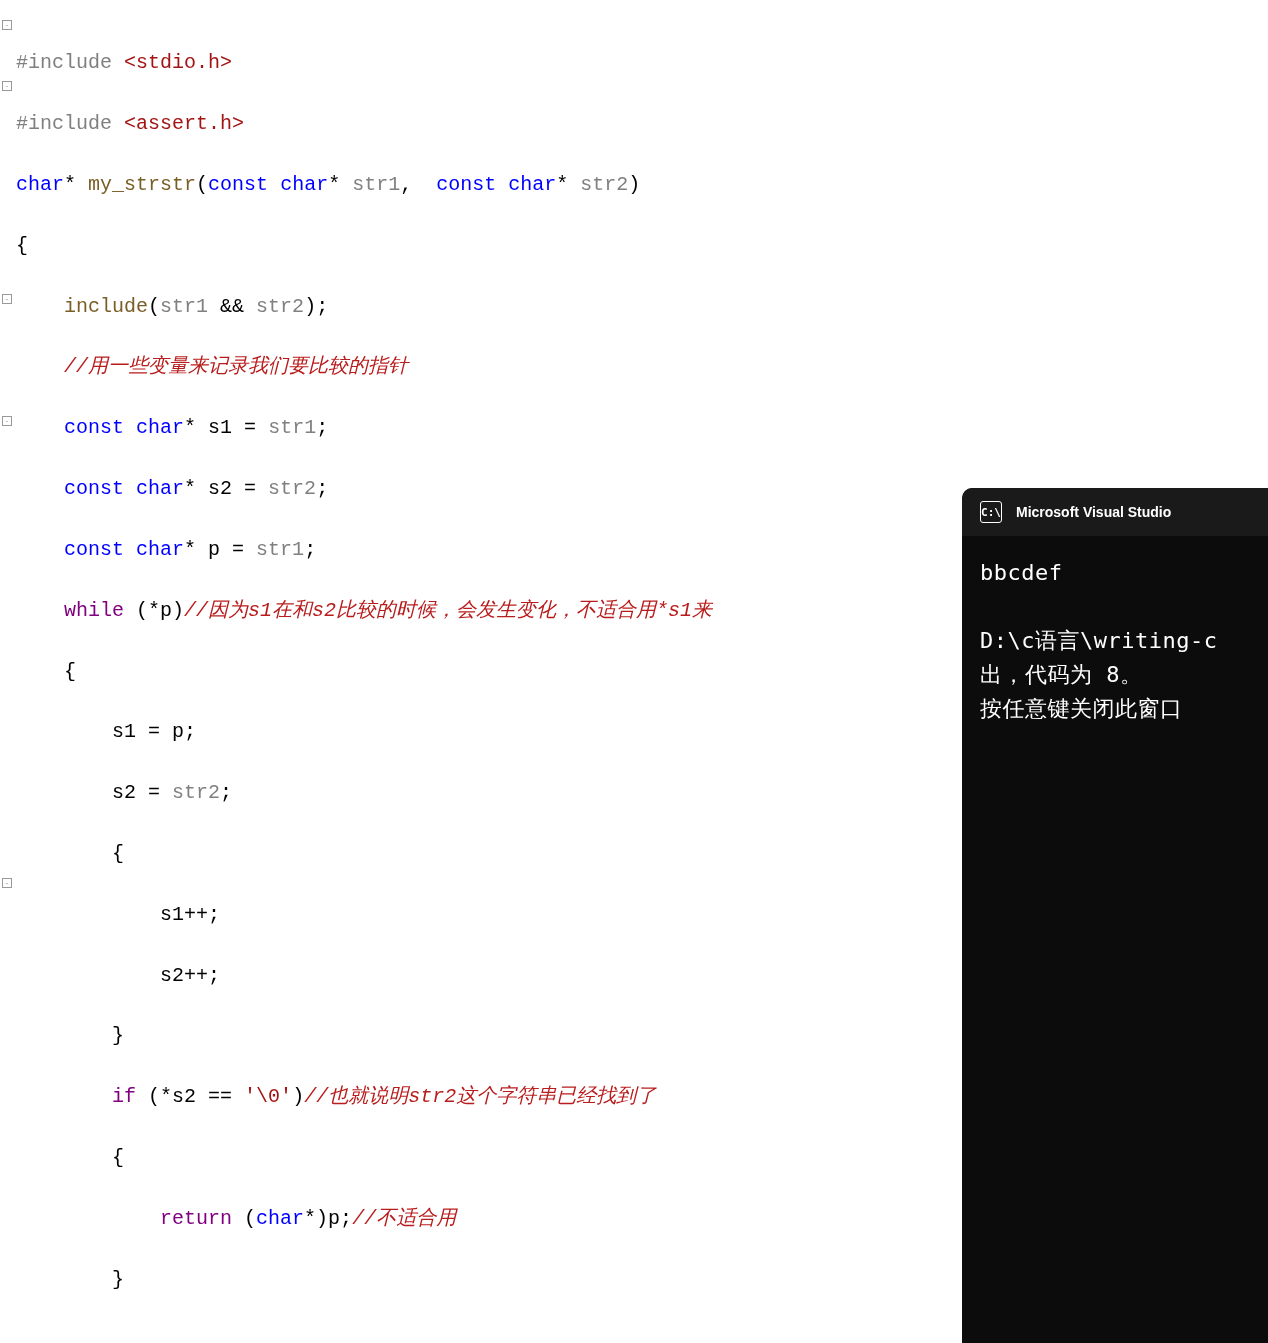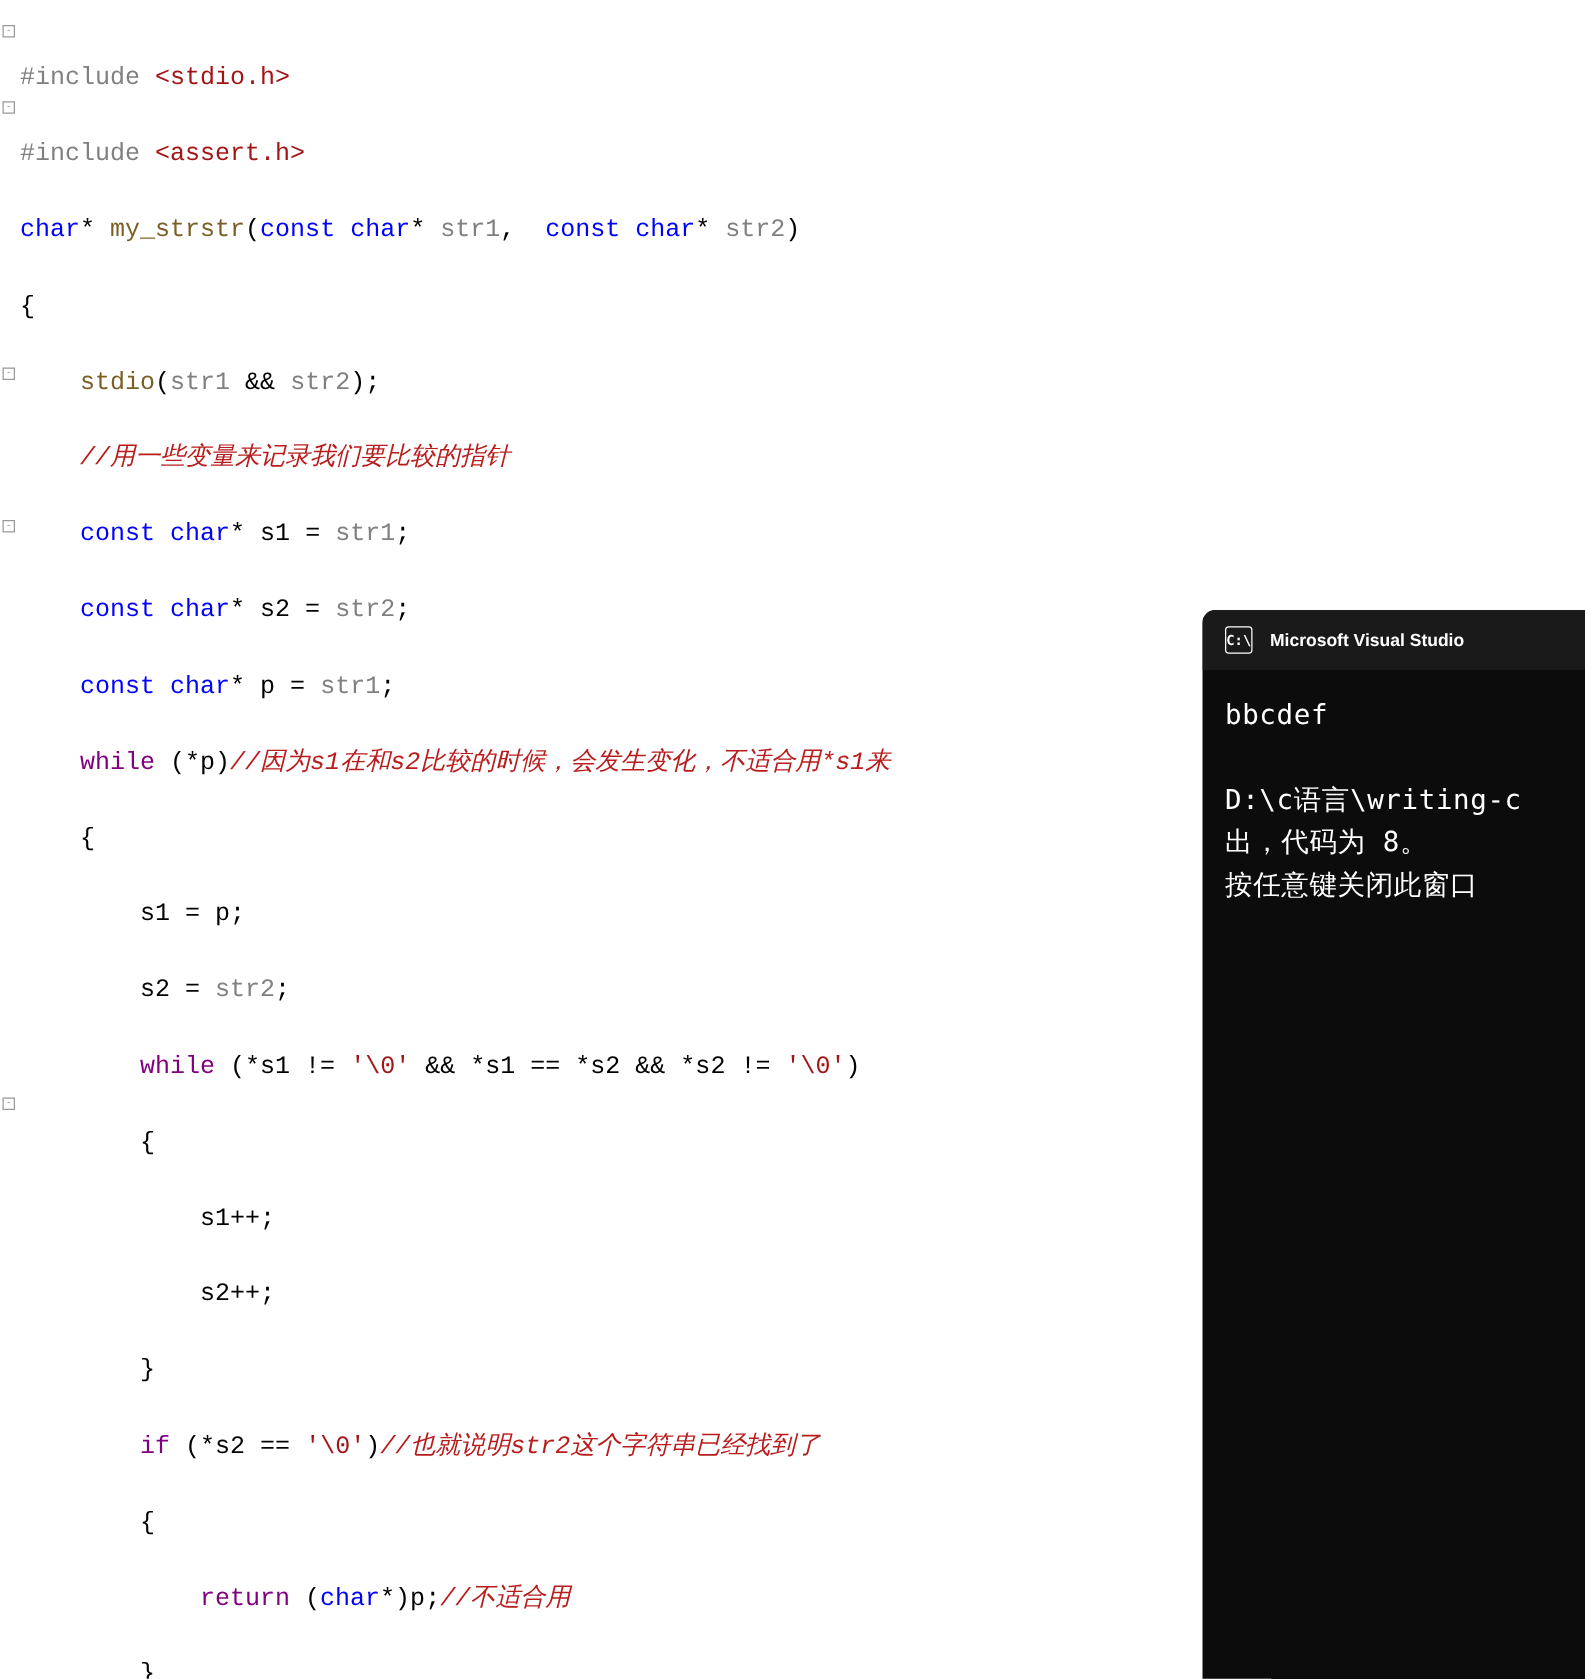--- a/index.html
+++ b/index.html
@@ -99,30 +99,29 @@
   <div class="fold-mark" style="top:276px">-</div>
   <div class="fold-mark" style="top:398px">-</div>
   <div class="fold-mark" style="top:860px">-</div>
 </div>
 
 <div class="code-editor">
 <div class="code-line"><span class="kw-preproc">#include</span> <span class="string">&lt;stdio.h&gt;</span></div>
 <div class="code-line"><span class="kw-preproc">#include</span> <span class="string">&lt;assert.h&gt;</span></div>
 <div class="code-line"><span class="kw-blue">char</span><span>*</span> <span class="brown">my_strstr</span>(<span class="kw-blue">const</span> <span class="kw-blue">char</span>* <span class="param">str1</span>,  <span class="kw-blue">const</span> <span class="kw-blue">char</span>* <span class="param">str2</span>)</div>
 <div class="code-line">{</div>
-<div class="code-line">    <span class="brown">stdio</span>(<span class="param">str1</span> <span>&amp;&amp;</span> <span class="param">str2</span>);</div>
+<div class="code-line">    <span class="brown">include</span>(<span class="param">str1</span> <span>&amp;&amp;</span> <span class="param">str2</span>);</div>
 <div class="code-line">    <span class="comment">//用一些变量来记录我们要比较的指针</span></div>
 <div class="code-line">    <span class="kw-blue">const</span> <span class="kw-blue">char</span>* <span>s1</span> <span>=</span> <span class="param">str1</span>;</div>
 <div class="code-line">    <span class="kw-blue">const</span> <span class="kw-blue">char</span>* <span>s2</span> = <span class="param">str2</span>;</div>
 <div class="code-line">    <span class="kw-blue">const</span> <span class="kw-blue">char</span>* <span>p</span> = <span class="param">str1</span>;</div>
 <div class="code-line">    <span class="purple">while</span> (<span>*</span><span>p</span>)<span class="comment">//因为s1在和s2比较的时候，会发生变化，不适合用*s1来</span></div>
 <div class="code-line">    {</div>
 <div class="code-line">        <span>s1</span> = <span>p</span>;</div>
 <div class="code-line">        <span>s2</span> = <span class="param">str2</span>;</div>
-<div class="code-line">        <span class="purple">while</span> (<span>*s1</span> <span>!=</span> <span class="string">'\0'</span> <span>&amp;&amp;</span> <span>*s1</span> <span>==</span> <span>*s2</span> <span>&amp;&amp;</span> <span>*s2</span> <span>!=</span> <span class="string">'\0'</span>)</div>
 <div class="code-line">        {</div>
 <div class="code-line">            <span>s1++;</span></div>
 <div class="code-line">            <span>s2++;</span></div>
 <div class="code-line">        }</div>
 <div class="code-line">        <span class="purple">if</span> (<span>*s2</span> <span>==</span> <span class="string">'\0'</span>)<span class="comment">//也就说明str2这个字符串已经找到了</span></div>
 <div class="code-line">        {</div>
 <div class="code-line">            <span class="purple">return</span> (<span class="kw-blue">char</span>*)<span>p</span>;<span class="comment">//不适合用</span></div>
 <div class="code-line">        }</div>
 
 

